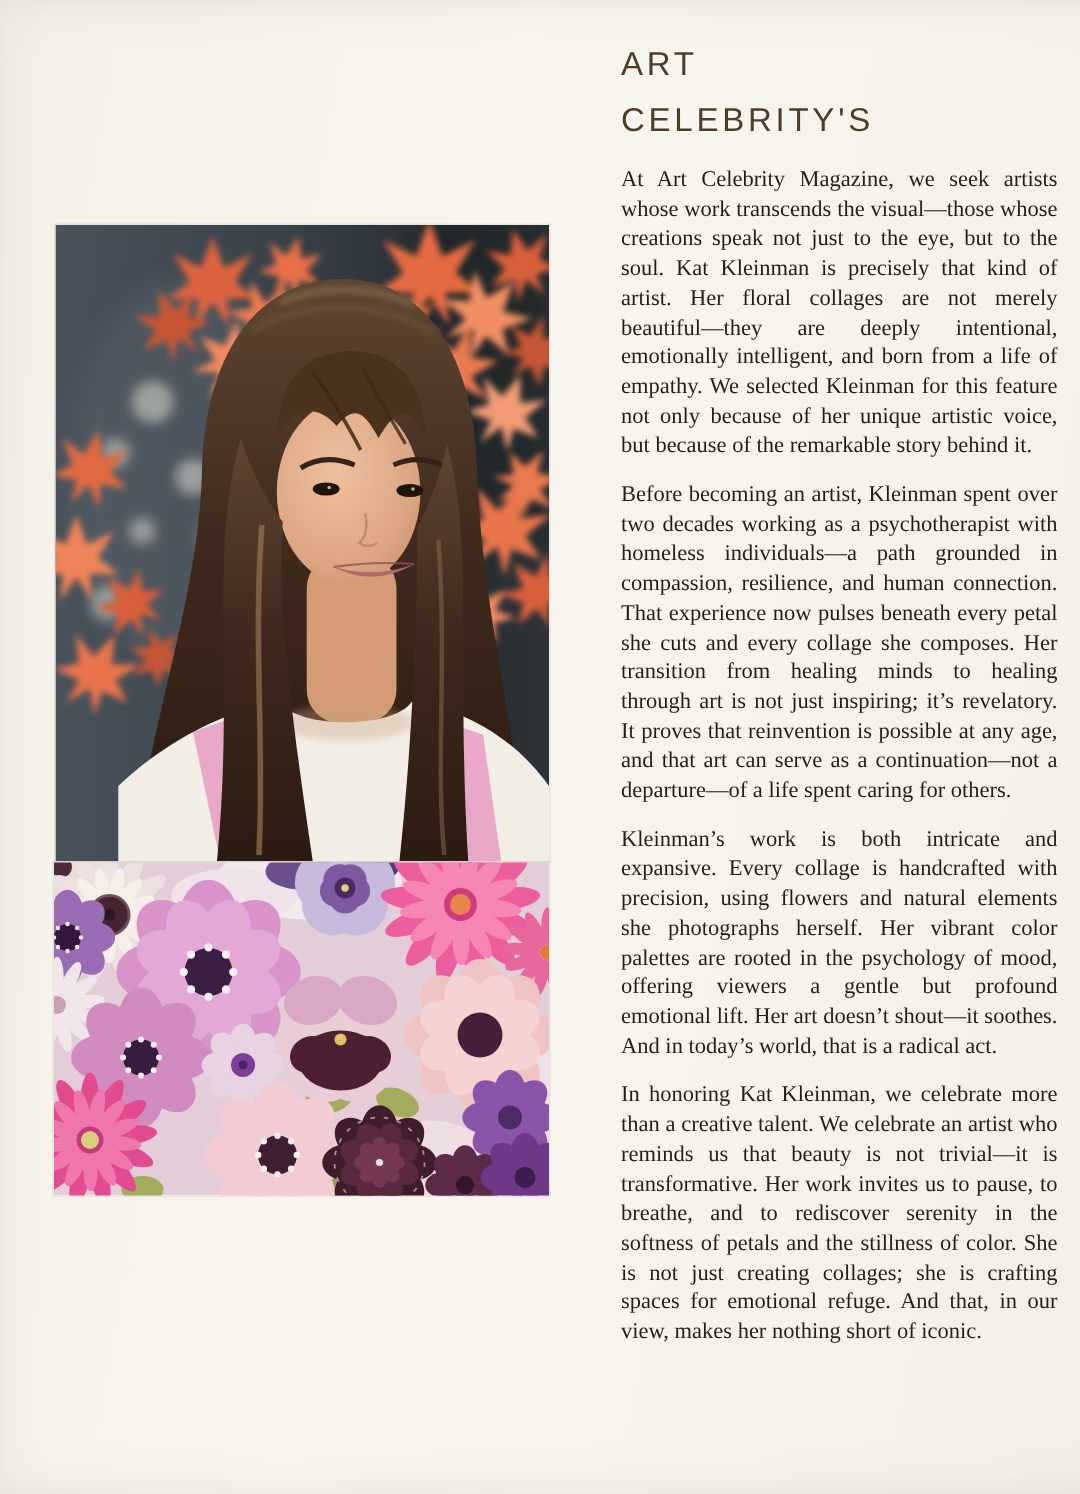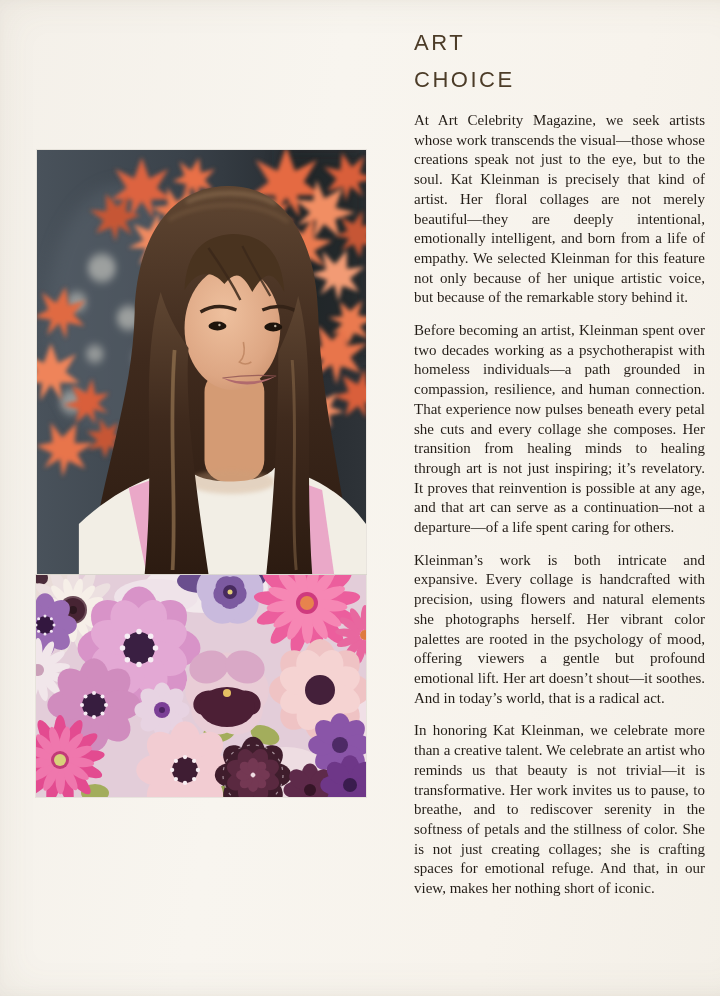--- a/index.html
+++ b/index.html
@@ -342,21 +342,21 @@
           <use href="#p8" fill="#6e3788" transform="scale(28)"></use>
             <circle r="7" fill="#3a1c4e"></circle>
         </g>
       </g>
     </svg>
   </figure>
 
   <div class="column">
     <h1 class="title">
       <span>ART</span>
-      <span>CHOICE</span>
+      <span>CELEBRITY'S</span>
     </h1>
     <div class="article">
       <p>At Art Celebrity Magazine, we seek artists whose work transcends the visual—those whose creations speak not just to the eye, but to the soul. Kat Kleinman is precisely that kind of artist. Her floral collages are not merely beautiful—they are deeply intentional, emotionally intelligent, and born from a life of empathy. We selected Kleinman for this feature not only because of her unique artistic voice, but because of the remarkable story behind it.</p>
       <p>Before becoming an artist, Kleinman spent over two decades working as a psychotherapist with homeless individuals—a path grounded in compassion, resilience, and human connection. That experience now pulses beneath every petal she cuts and every collage she composes. Her transition from healing minds to healing through art is not just inspiring; it’s revelatory. It proves that reinvention is possible at any age, and that art can serve as a continuation—not a departure—of a life spent caring for others.</p>
       <p>Kleinman’s work is both intricate and expansive. Every collage is handcrafted with precision, using flowers and natural elements she photographs herself. Her vibrant color palettes are rooted in the psychology of mood, offering viewers a gentle but profound emotional lift. Her art doesn’t shout—it soothes. And in today’s world, that is a radical act.</p>
       <p>In honoring Kat Kleinman, we celebrate more than a creative talent. We celebrate an artist who reminds us that beauty is not trivial—it is transformative. Her work invites us to pause, to breathe, and to rediscover serenity in the softness of petals and the stillness of color. She is not just creating collages; she is crafting spaces for emotional refuge. And that, in our view, makes her nothing short of iconic.</p>
     </div>
   </div>
 
 </div>

